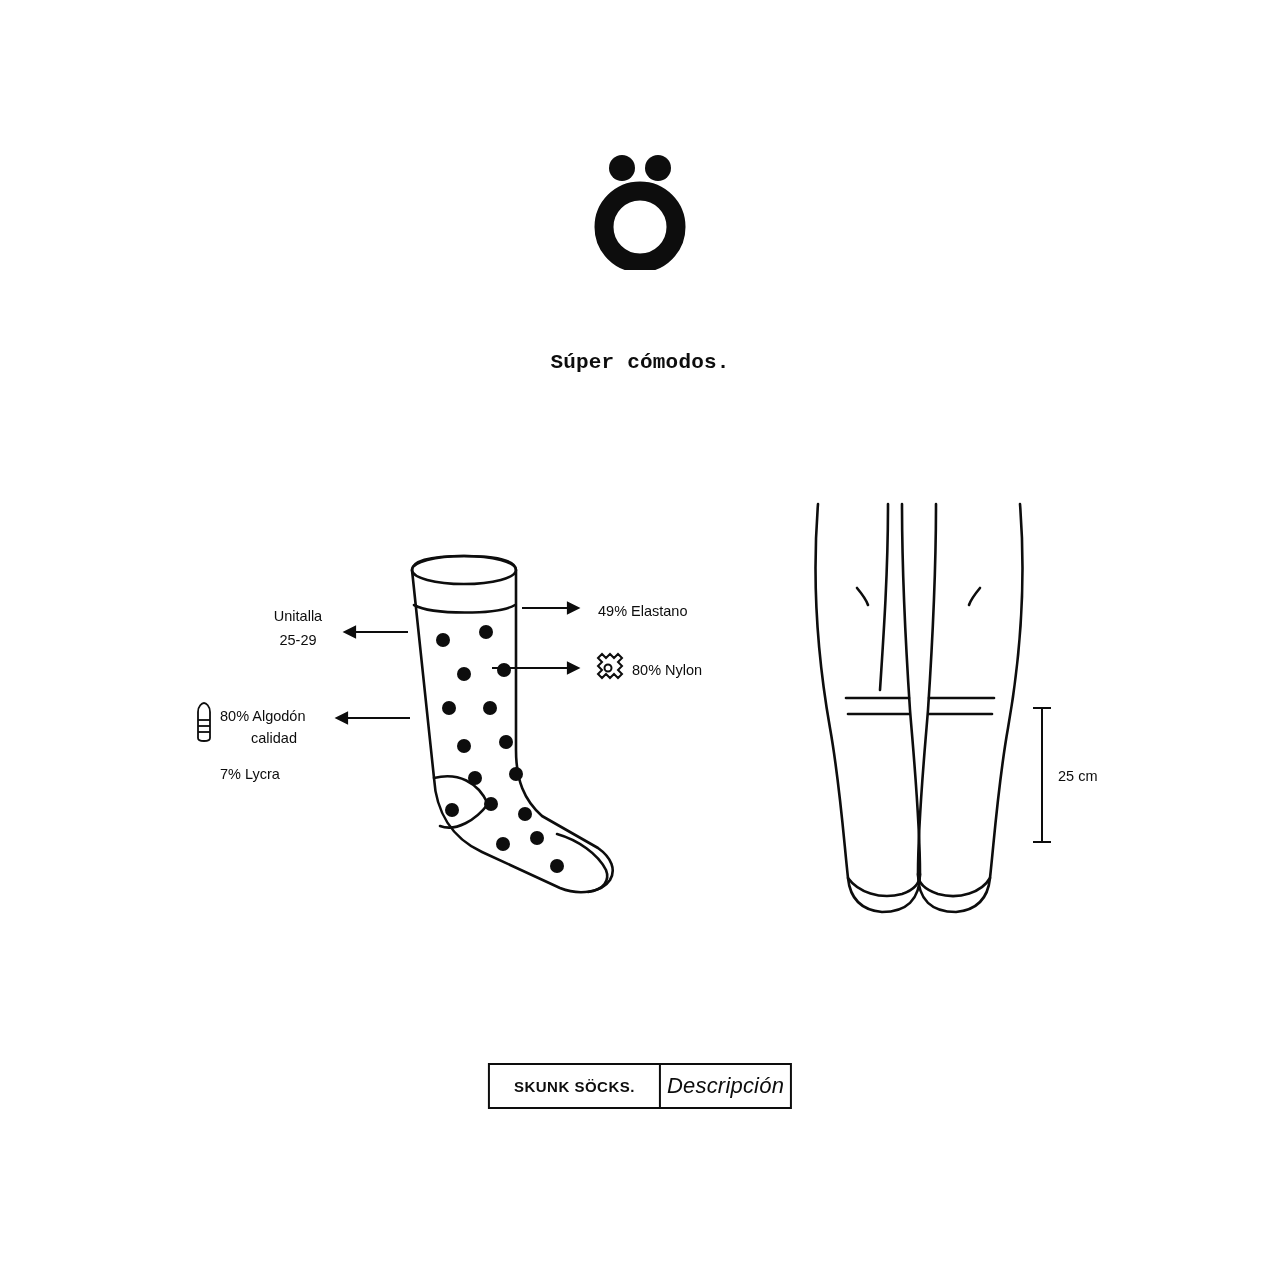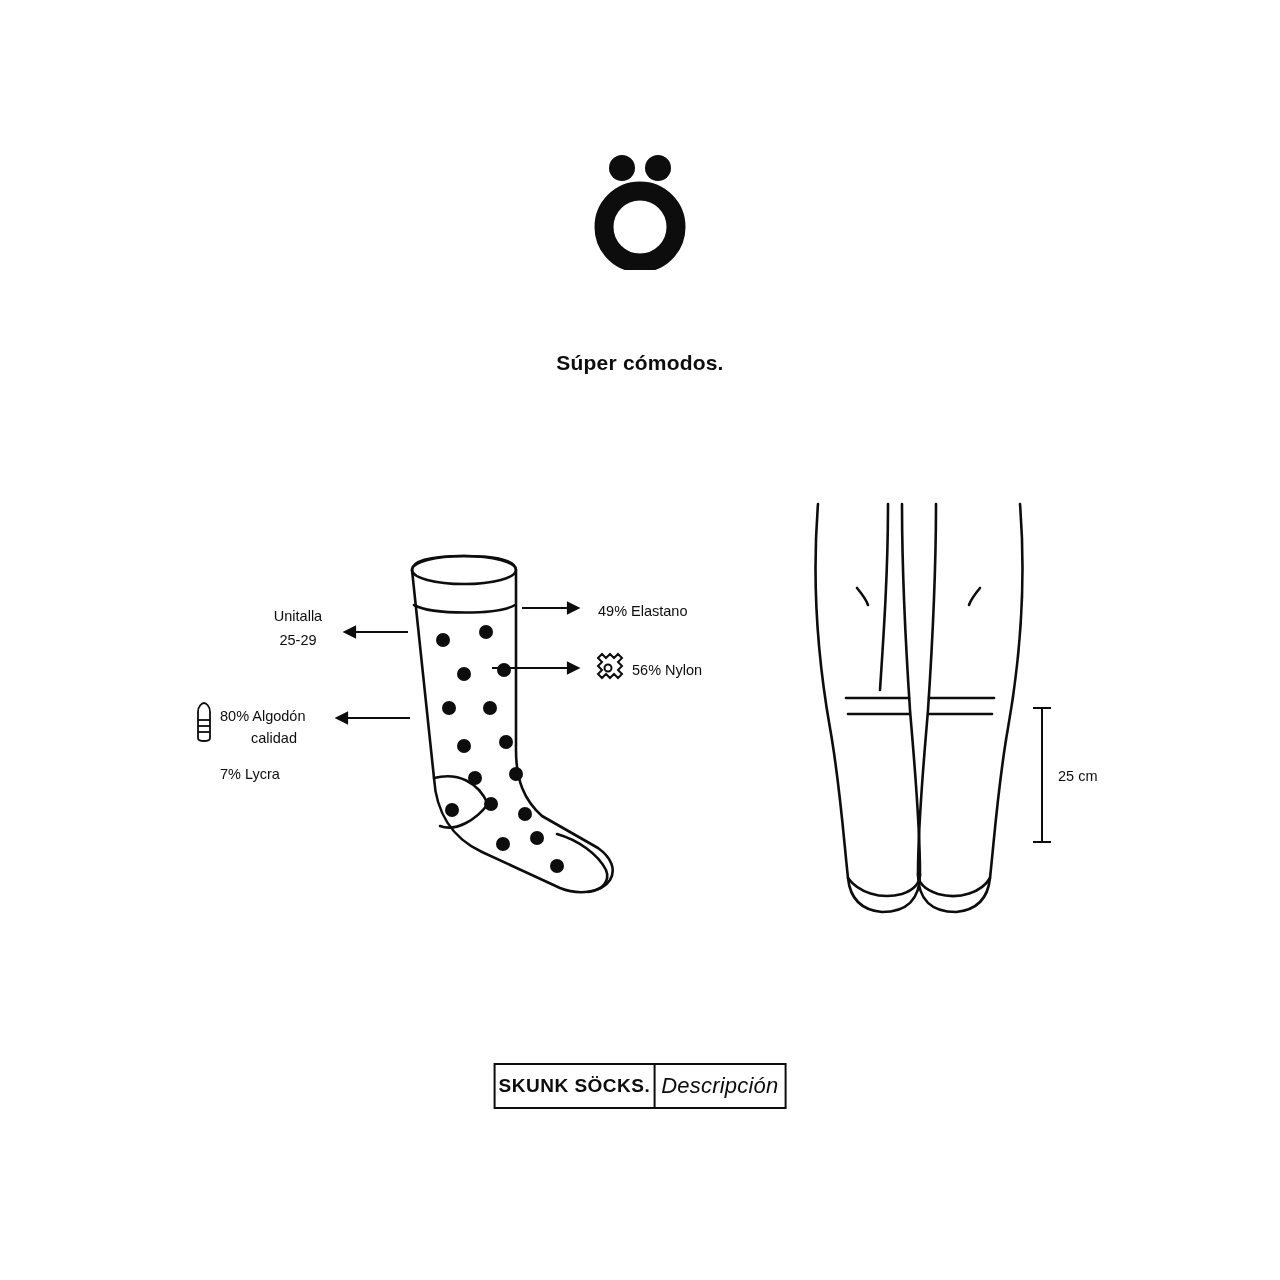--- a/index.html
+++ b/index.html
@@ -44,20 +44,21 @@
     font-weight: bold;
     letter-spacing: 0.2px;
     line-height: 1;
   }
   .tagline .line2 {
     font-size: 21px;
     font-weight: bold;
     letter-spacing: 0.2px;
     line-height: 1;
     margin-top: 40px;
+    font-family: Liberation Mono, monospace;
   }
 
   
   .diagram {
     position: absolute;
     left: 0;
     top: 460px;
     width: 1280px;
     height: 500px;
     margin-left: 12px;
@@ -79,22 +80,22 @@
     transform: translateX(-50%);
     top: 1063px;
     display: flex;
     border: 2px solid #0d0d0d;
     height: 42px;
     align-items: stretch;
   }
   .footer .brand {
     display: flex;
     align-items: center;
-    padding: 0 3px;
-    font-size: 19px;
+    padding: 0 24px;
+    font-size: 15px;
     font-weight: bold;
     letter-spacing: 0.5px;
   }
   .footer .divider {
     width: 2px;
     background: #0d0d0d;
   }
   .footer .section {
     display: flex;
     align-items: center;
@@ -222,21 +223,21 @@
         <line x1="1021" y1="248" x2="1039" y2="248"></line>
         <line x1="1021" y1="382" x2="1039" y2="382"></line>
       </g>
     </svg>
 
     <div class="lbl" style="left:256px; top:145px; width:60px; text-align:center;">Unitalla</div>
     <div class="lbl" style="left:256px; top:169px; width:60px; text-align:center;">25-29</div>
 
     <div class="lbl" style="left:586px; top:140px;">49% Elastano</div>
 
-    <div class="lbl" style="left:620px; top:199px;">56% Nylon</div>
+    <div class="lbl" style="left:620px; top:199px;">80% Nylon</div>
 
     <div class="lbl" style="left:208px; top:245px;">80% Algodón</div>
     <div class="lbl" style="left:208px; top:267px; width:108px; text-align:center;">calidad</div>
     <div class="lbl" style="left:208px; top:303px; width:108px; text-align:left;">7% Lycra</div>
 
     <div class="lbl" style="left:1046px; top:305px;">25 cm</div>
   </div>
 
   <div class="footer">
     <div class="brand">SKUNK SÖCKS.</div>

